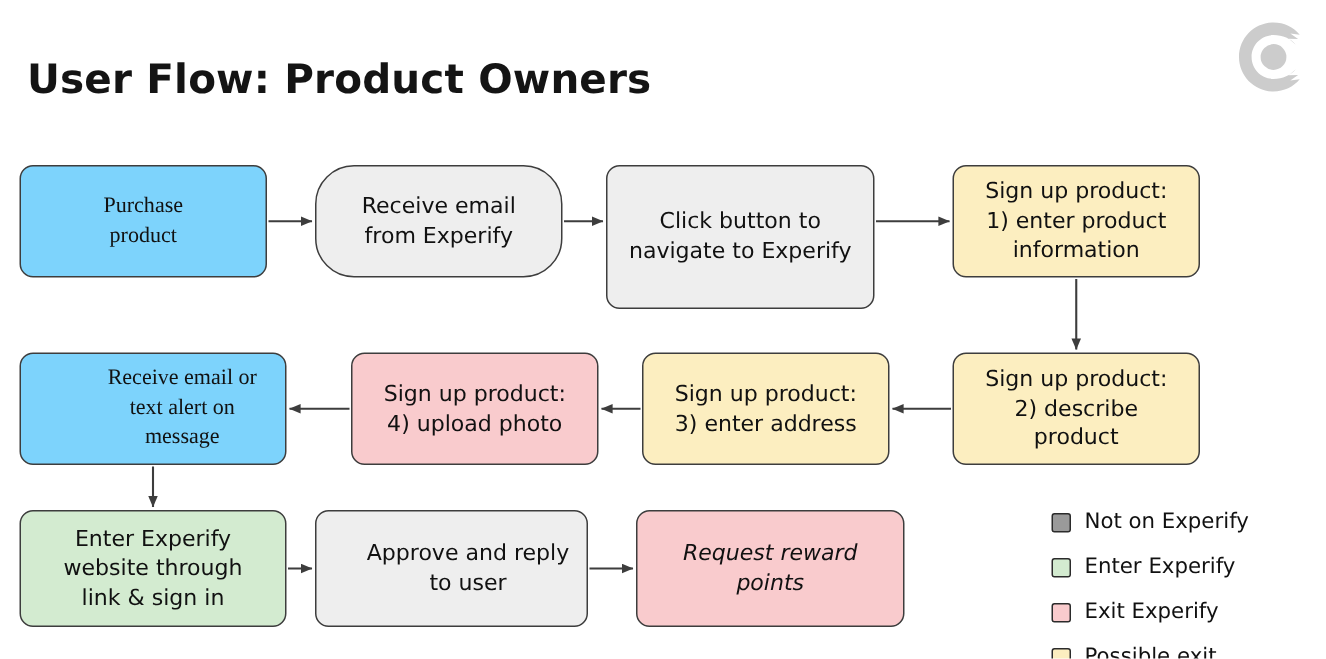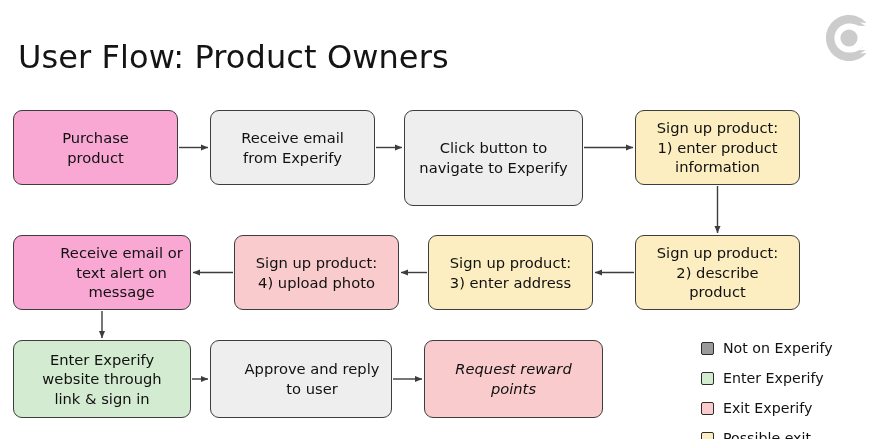--- a/index.html
+++ b/index.html
@@ -18,22 +18,22 @@
     position: relative;
     width: 884px;
     height: 439px;
   }
 
   
   .page-title {
     position: absolute;
     left: 18px;
     top: 38px;
-    font-size: 32px;
-    font-weight: 400;
+    font-size: 27px;
+    font-weight: 700;
     color: #141414;
     letter-spacing: 0.1px;
     white-space: nowrap;
     text-align: right;
   }
 
   
   .logo {
     position: absolute;
     left: 823px;
@@ -51,21 +51,21 @@
     display: flex;
     align-items: center;
     justify-content: center;
     text-align: center;
     font-size: 14.7px;
     line-height: 1.33;
     color: #111111;
     padding: 2px 6px;
     white-space: pre-line;
   }
-  .node.gray    { background: #f9a8d4; border-color: #3d3d3d; }
+  .node.gray    { background: #7dd3fc; border-color: #3d3d3d; font-family: Liberation Serif, serif; }
   .node.lgray   { background: #eeeeee; border-color: #3d3d3d; }
   .node.yellow  { background: #fceec0; border-color: #3d3d3d; }
   .node.green   { background: #d3ebd0; border-color: #3d3d3d; }
   .node.pink    { background: #f9cbcd; border-color: #3d3d3d; }
 
   
   #connectors {
     position: absolute;
     left: 0;
     top: 0;
@@ -137,21 +137,21 @@
       <line x1="233" y1="272.5" x2="193" y2="272.5"></line>
       <line x1="102" y1="311" x2="102" y2="338"></line>
       <line x1="192" y1="379" x2="208" y2="379"></line>
       <line x1="393" y1="379" x2="422" y2="379"></line>
     </g>
   </svg>
 
   <div id="nodes-layer">
       <div class="node gray" style="left: 13px; top: 110px; width: 165px; height: 75px;">Purchase
 product</div>
-      <div class="node lgray" style="left: 210px; top: 110px; width: 165px; height: 75px;">Receive email
+      <div class="node lgray" style="left: 210px; top: 110px; width: 165px; height: 75px; border-radius: 26px;">Receive email
 from Experify</div>
       <div class="node lgray" style="left: 404px; top: 110px; width: 179px; height: 96px;">Click button to
 navigate to Experify</div>
       <div class="node yellow" style="left: 635px; top: 110px; width: 165px; height: 75px;">Sign up product:
 1) enter product
 information</div>
       <div class="node yellow" style="left: 635px; top: 235px; width: 165px; height: 75px;">Sign up product:
 2) describe
 product</div>
       <div class="node yellow" style="left: 428px; top: 235px; width: 165px; height: 75px;">Sign up product:

